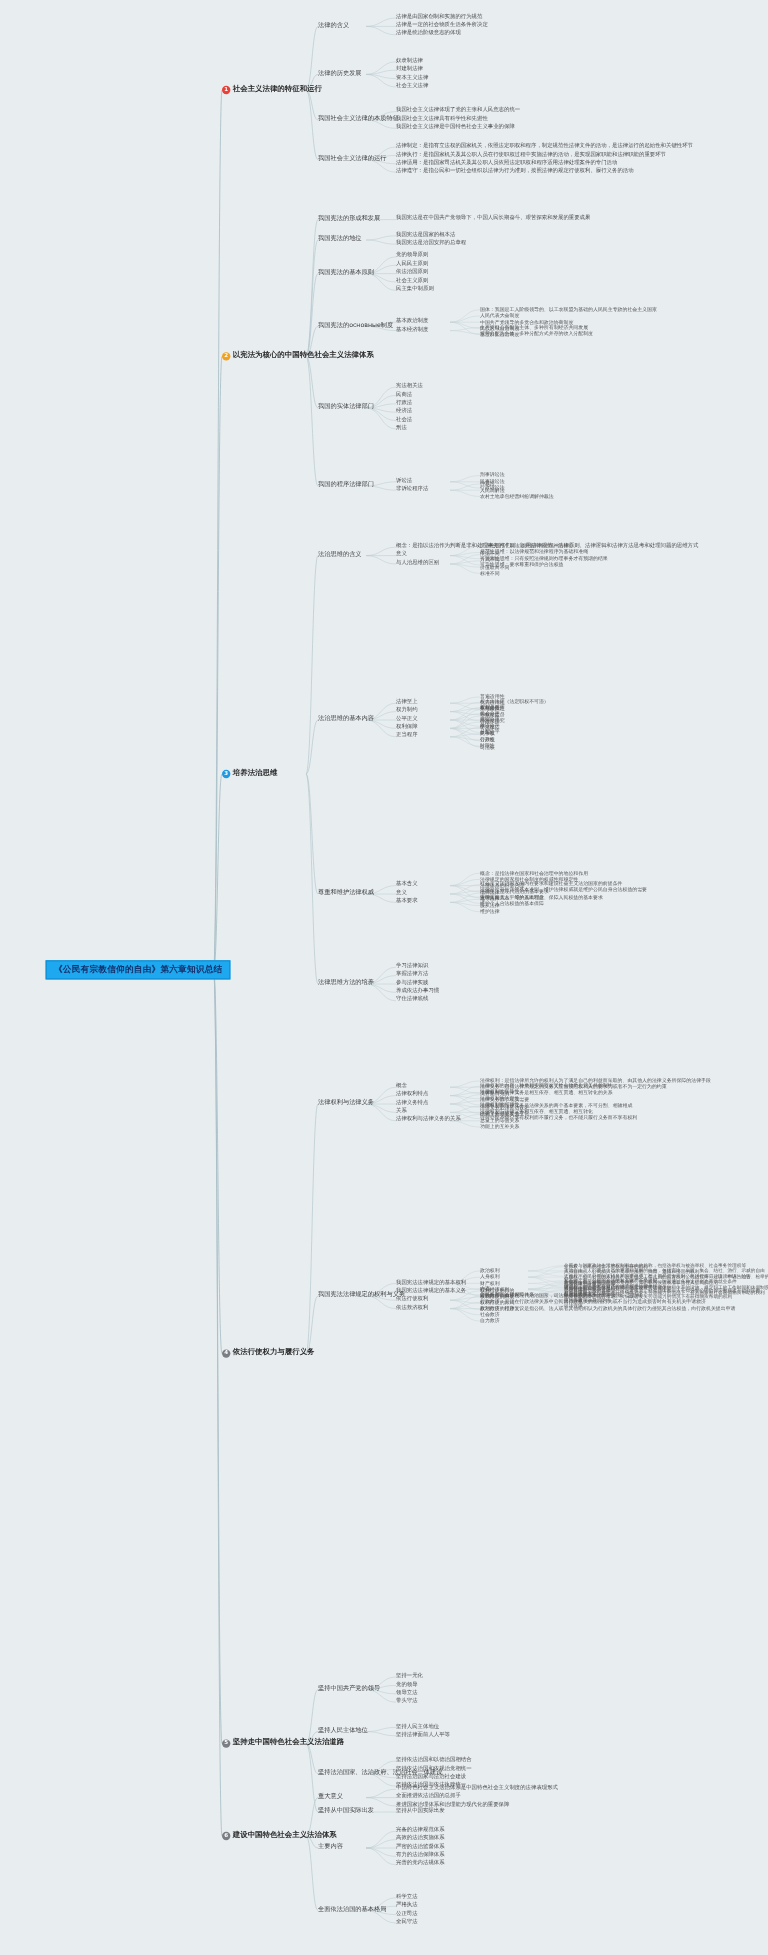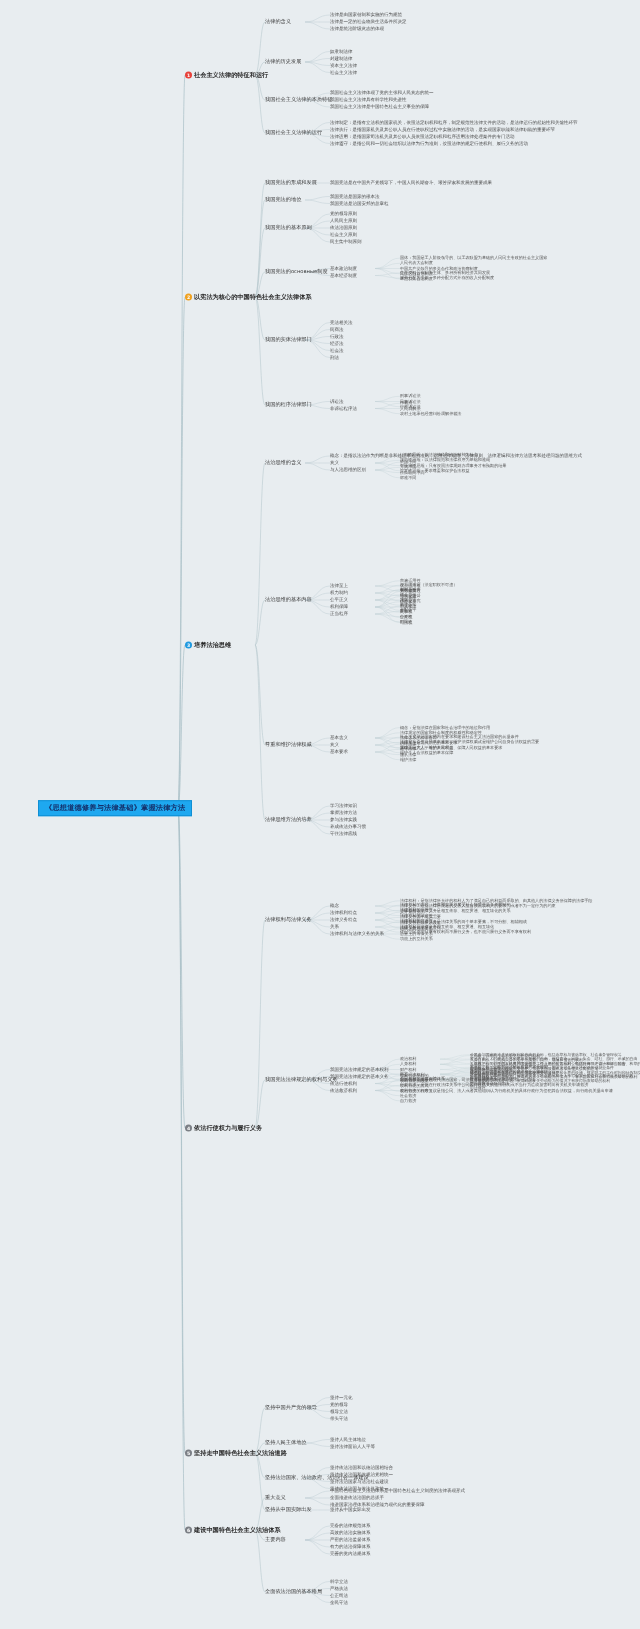--- a/index.html
+++ b/index.html
@@ -243,21 +243,21 @@
       <path d="M305,1540 C317.5,1540 317.5,1540 330,1540" fill="none" stroke="#bcccd2" stroke-width="0.45"></path>
       <path d="M305,1540 C317.5,1540 317.5,1547 330,1547" fill="none" stroke="#bcccd2" stroke-width="0.45"></path>
       <path d="M305,1540 C317.5,1540 317.5,1554 330,1554" fill="none" stroke="#bcccd2" stroke-width="0.45"></path>
       <path d="M255,1530 C260,1530 260,1592 265,1592" fill="none" stroke="#b3c6cc" stroke-width="0.55"></path>
       <path d="M305,1592 C317.5,1592 317.5,1581.5 330,1581.5" fill="none" stroke="#bcccd2" stroke-width="0.45"></path>
       <path d="M305,1592 C317.5,1592 317.5,1588.5 330,1588.5" fill="none" stroke="#bcccd2" stroke-width="0.45"></path>
       <path d="M305,1592 C317.5,1592 317.5,1595.5 330,1595.5" fill="none" stroke="#bcccd2" stroke-width="0.45"></path>
       <path d="M305,1592 C317.5,1592 317.5,1602.5 330,1602.5" fill="none" stroke="#bcccd2" stroke-width="0.45"></path>
     </svg>
   <div id="nodes">
-      <div class="node root" style="left: 38px; top: 808px;">《思想道德修养与法律基础》掌握法律方法</div>
+      <div class="node root" style="left: 38px; top: 808px;">《公民有宗教信仰的自由》第六章知识总结</div>
       <div class="node topic" style="left: 185px; top: 75px;">
         <span class="badge b1">1</span>
         <span>社会主义法律的特征和运行</span>
       </div>
       <div class="node l2" style="left: 265px; top: 22px;">法律的含义</div>
       <div class="node l3" style="left: 330px; top: 15px;">法律是由国家创制和实施的行为规范</div>
       <div class="node l3" style="left: 330px; top: 22px;">法律是一定的社会物质生活条件所决定</div>
       <div class="node l3" style="left: 330px; top: 29px;">法律是统治阶级意志的体现</div>
       <div class="node l2" style="left: 265px; top: 62px;">法律的历史发展</div>
       <div class="node l3" style="left: 330px; top: 51.5px;">奴隶制法律</div>

